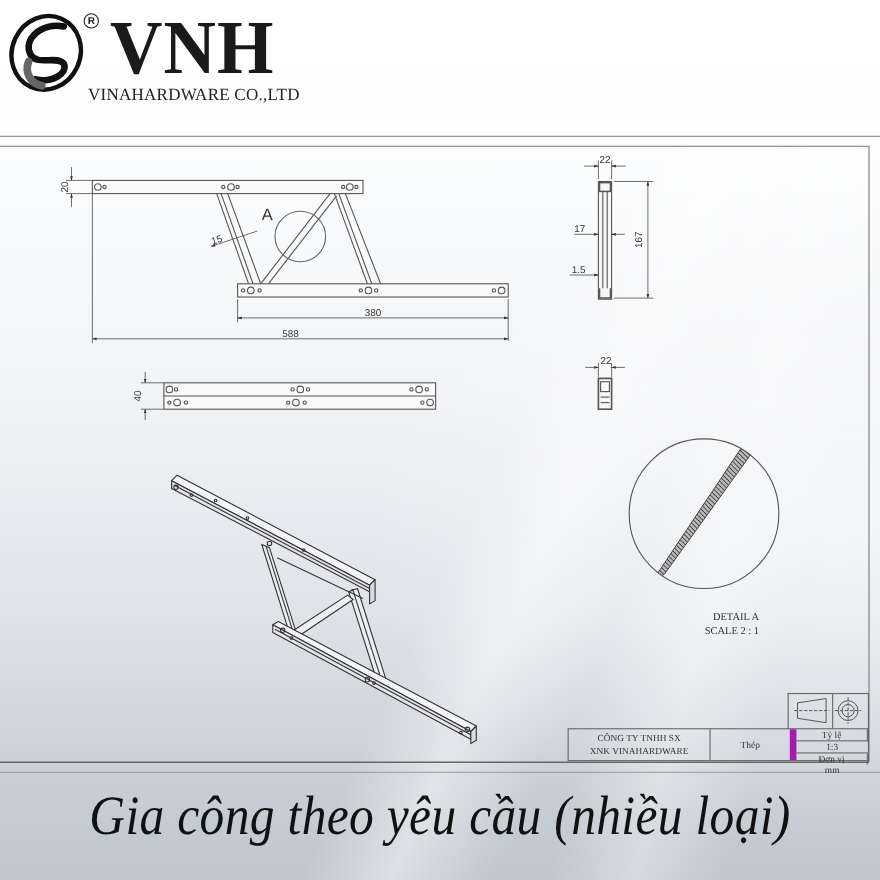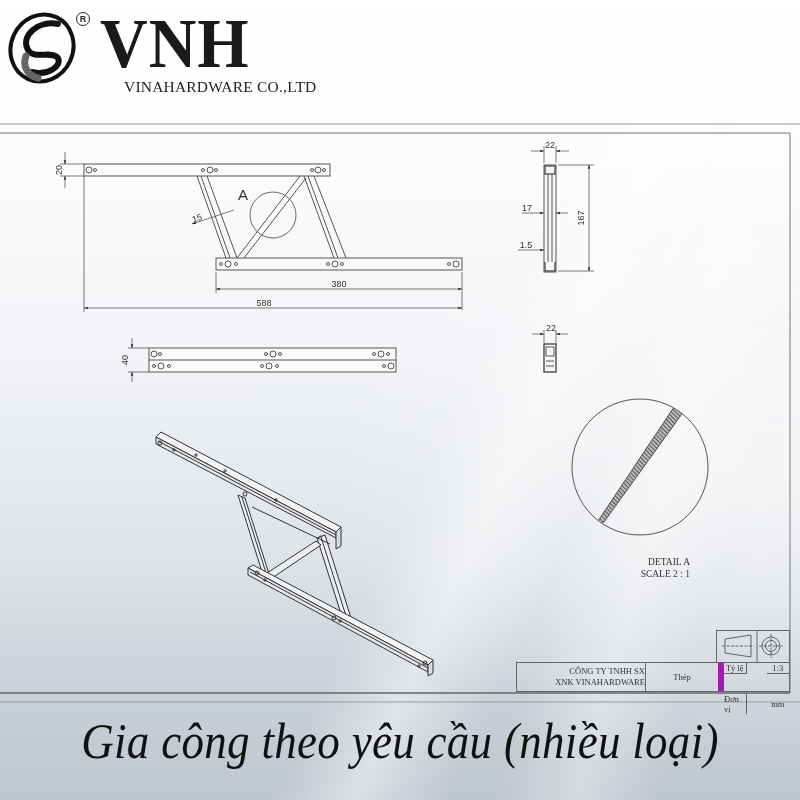--- a/index.html
+++ b/index.html
@@ -22,37 +22,37 @@
       font-weight: bold; font-size: 66px; letter-spacing: 1px; color: #1a1a1a; line-height: 76px;
       transform: scaleY(1.05);
     }
     .reg {
       position: absolute; left: 68px; top: 4px; width: 14px; height: 14px; border: 1.4px solid #222;
       border-radius: 50%; font: bold 9px "Liberation Sans", sans-serif; color: #222;
       display: flex; align-items: center; justify-content: center; box-sizing: border-box;
     }
     .tagline {
       position: absolute; left: 72px; top: 70px; font-family: "Liberation Serif", serif;
-      font-size: 15.5px; color: #222; letter-spacing: 0.2px; white-space: nowrap; margin-left: 44px;
+      font-size: 15.5px; color: #222; letter-spacing: 0.2px; white-space: nowrap;
     }
     svg.drawing { position: absolute; left: 0; top: 0; }
     .dim { font-family: "Liberation Sans", sans-serif; font-size: 9px; fill: #333; }
     .label-A { font-family: "Liberation Sans", sans-serif; font-size: 15px; fill: #333; }
     .detail-caption {
       position: absolute; left: 590px; top: 556px; width: 100px; text-align: right;
       font-family: "Liberation Serif", serif; font-size: 9.5px; color: #333; line-height: 12px;
     }
     .title-block {
       position: absolute; left: 516px; top: 662px; width: 274px; height: 30px;
       border: 1px solid #666; box-sizing: border-box; display: flex;
       font-family: "Liberation Serif", serif; font-size: 8.5px; color: #333;
     }
-    .tb-company { width: 128px; border-right: 1px solid #666; display: flex; flex-direction: column; align-items: flex-end; justify-content: center; line-height: 11px; }
+    .tb-company { width: 128px; border-right: 1px solid #666; display: flex; flex-direction: column; align-items: center; justify-content: center; line-height: 11px; }
     .tb-material { width: 72px; border-right: 6px solid #a21caf; display: flex; align-items: center; justify-content: center; }
-    .tb-grid { flex: 1; display: grid; grid-template-columns: 1fr 1fr; grid-template-rows: 1fr 1fr; gap: 20px; }
+    .tb-grid { flex: 1; display: grid; grid-template-columns: 1fr; grid-template-rows: 1fr 1fr; }
     .tb-grid > div { display: flex; align-items: center; justify-content: center; }
     .tb-grid > div:nth-child(odd) { border-right: 1px solid #666; }
     .tb-grid > div:nth-child(-n+2) { border-bottom: 1px solid #666; }
     .projection-box {
       position: absolute; left: 716px; top: 630px; width: 74px; height: 33px;
       border: 1px solid #666; border-bottom: none; box-sizing: border-box;
     }
     .caption {
       position: absolute; left: 0; top: 712px; width: 800px; text-align: center;
       font-family: "Liberation Serif", serif; font-style: italic; font-size: 45px; color: #111;

